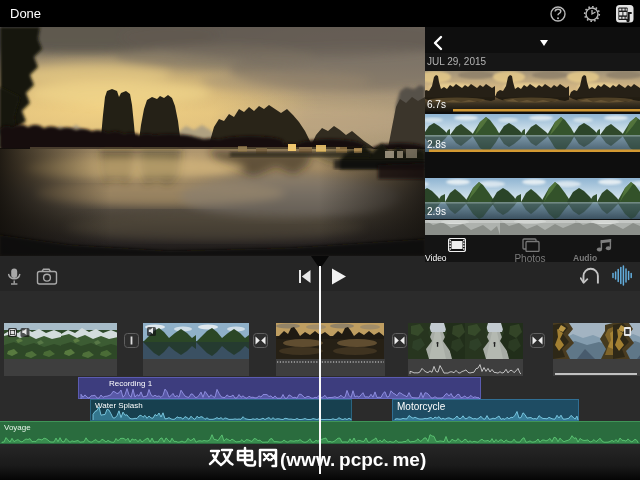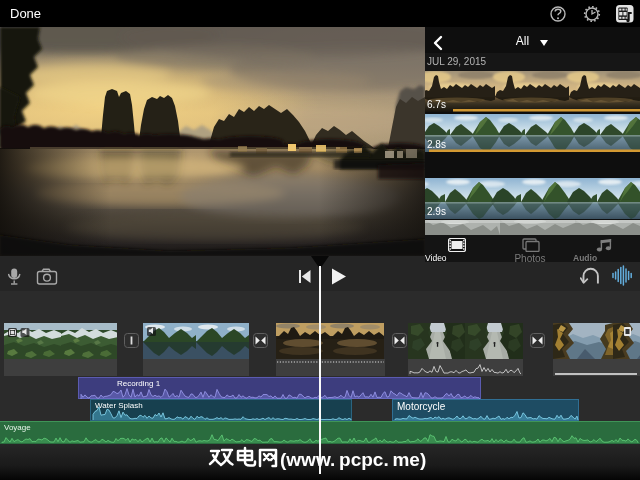--- a/index.html
+++ b/index.html
@@ -136,21 +136,20 @@
  <rect x="336" y="120" width="11" height="6" fill="#9a7a48" opacity="0.8"></rect>
  <rect x="354" y="121" width="8" height="5" fill="#c0995a" opacity="0.8"></rect>
  <path d="M230,130 L370,130 L370,125 L230,125 Z" fill="#191510" opacity="0.6" filter="url(#b2)"></path>
 </g>
 <line x1="30" y1="121" x2="340" y2="121" stroke="#e2c98e" stroke-width="1.2" opacity="0.5"></line>
 </svg>
 <div class="abs" style="left:425px;top:27px;width:215px;height:235px;background:#0e0e0e;z-index:5;">
  <svg class="abs" style="left:6px;top:8px;" width="14" height="16" viewBox="0 0 14 16">
   <path d="M10 2 L4 8 L10 14" fill="none" stroke="#fff" stroke-width="2.4" stroke-linecap="round" stroke-linejoin="round"></path>
  </svg>
- <div class="abs" style="left:-10px;top:7px;width:215px;text-align:center;color:#fff;font-size:12px;">All</div>
  <div class="abs" style="left:115px;top:12.5px;width:0;height:0;border-left:4.5px solid transparent;border-right:4.5px solid transparent;border-top:6px solid #fff;"></div>
  <div class="abs" style="left:0;top:26px;width:215px;height:18px;background:#161616;text-decoration:underline;">
   <div class="abs" style="left:2px;top:3px;color:#b4b4b4;font-size:10px;">JUL 29, 2015</div>
  </div>
 <svg class="abs" style="left:0;top:44px;" width="215" height="41" viewBox="0 0 215 41">
  <defs>
   <linearGradient id="s1sky" x1="0" y1="0" x2="0" y2="1">
    <stop offset="0" stop-color="#9f9178"></stop>
           <stop offset="0.55" stop-color="#cdb282"></stop>
           <stop offset="1" stop-color="#dfc084"></stop>
@@ -484,21 +483,21 @@
 <rect x="71" y="4" width="7" height="9" rx="1" fill="#e8e8e8"></rect>
 <rect x="72.5" y="6" width="4" height="5" fill="#333"></rect>
 </svg></div>
 <div class="abs" style="left:553px;top:359px;width:87px;height:17px;background:#3e3e3e;"></div>
 <div class="abs" style="left:555px;top:373px;width:82px;height:1.5px;background:#cfcfcf;opacity:0.9;"></div>
 <div class="abs" style="left:78px;top:377px;width:403px;height:22px;background:#3d3d7e;border:0.5px solid #5b5bb0;box-sizing:border-box;">
 <svg class="abs" style="left:0;top:0;" width="403" height="22" viewBox="0 0 403 22">
  <polygon points="2,21 2,21 2,16.3 4,19.3 6,16.9 8,19.1 10,20.1 12,17.8 14,17.7 16,17.3 18,20.0 20,20.1 22,17.0 24,19.3 26,18.4 28,18.2 30,17.5 32,16.7 34,13.4 36,14.0 38,15.6 40,14.8 42,12.0 44,19.3 46,16.7 48,10.6 50,16.8 52,19.3 54,11.3 56,19.1 58,16.6 60,18.1 62,13.9 64,19.0 66,18.5 68,18.0 70,11.5 72,16.8 74,18.5 76,17.2 78,18.5 80,17.9 82,19.3 84,17.3 86,11.1 88,13.7 90,19.2 92,17.7 94,15.4 96,18.9 98,17.5 100,19.2 102,12.2 104,15.2 106,18.1 108,19.0 110,19.3 112,15.9 114,16.4 116,19.3 118,19.3 120,17.4 122,14.1 124,19.3 126,13.4 128,16.0 130,19.3 132,16.7 134,18.7 136,19.3 138,11.4 140,15.3 142,18.7 144,19.4 146,19.5 148,16.9 150,18.5 152,18.5 154,17.0 156,20.1 158,19.8 160,16.5 162,19.3 164,17.8 166,19.6 168,20.2 170,18.2 172,19.4 174,19.2 176,19.9 178,19.7 180,17.9 182,19.1 184,16.6 186,16.5 188,16.6 190,18.5 192,17.9 194,20.1 196,17.9 198,20.2 200,20.2 202,20.2 204,16.5 206,20.2 208,20.2 210,16.9 212,17.9 214,19.7 216,19.2 218,20.2 220,16.3 222,16.3 224,18.1 226,20.0 228,18.5 230,18.5 232,19.9 234,20.2 236,19.3 238,19.6 240,17.5 242,19.5 244,19.1 246,17.3 248,20.1 250,19.5 252,19.5 254,19.3 256,18.7 258,19.6 260,18.9 262,17.2 264,19.4 266,19.2 268,12.4 270,17.5 272,19.5 274,12.7 276,19.0 278,17.9 280,19.2 282,16.9 284,14.7 286,19.0 288,18.8 290,19.2 292,16.3 294,19.2 296,13.9 298,19.5 300,19.2 302,19.5 304,15.4 306,13.7 308,19.1 310,18.5 312,12.8 314,15.1 316,16.1 318,17.8 320,14.7 322,15.2 324,16.7 326,17.6 328,18.8 330,14.6 332,18.9 334,19.7 336,19.8 338,19.9 340,19.8 342,14.5 344,19.7 346,14.7 348,15.2 350,16.9 352,19.8 354,20.0 356,18.7 358,20.0 360,20.0 362,20.0 364,19.6 366,16.8 368,15.4 370,18.0 372,15.5 374,19.1 376,19.4 378,16.7 380,16.3 382,19.8 384,19.1 386,17.9 388,19.9 390,19.2 392,17.4 394,19.6 396,18.8 398,19.6 400,19.7 401,21 401,21" fill="#7a7ad8" opacity="0.45"></polygon>
  <polyline points="2,21 2,16.3 4,19.3 6,16.9 8,19.1 10,20.1 12,17.8 14,17.7 16,17.3 18,20.0 20,20.1 22,17.0 24,19.3 26,18.4 28,18.2 30,17.5 32,16.7 34,13.4 36,14.0 38,15.6 40,14.8 42,12.0 44,19.3 46,16.7 48,10.6 50,16.8 52,19.3 54,11.3 56,19.1 58,16.6 60,18.1 62,13.9 64,19.0 66,18.5 68,18.0 70,11.5 72,16.8 74,18.5 76,17.2 78,18.5 80,17.9 82,19.3 84,17.3 86,11.1 88,13.7 90,19.2 92,17.7 94,15.4 96,18.9 98,17.5 100,19.2 102,12.2 104,15.2 106,18.1 108,19.0 110,19.3 112,15.9 114,16.4 116,19.3 118,19.3 120,17.4 122,14.1 124,19.3 126,13.4 128,16.0 130,19.3 132,16.7 134,18.7 136,19.3 138,11.4 140,15.3 142,18.7 144,19.4 146,19.5 148,16.9 150,18.5 152,18.5 154,17.0 156,20.1 158,19.8 160,16.5 162,19.3 164,17.8 166,19.6 168,20.2 170,18.2 172,19.4 174,19.2 176,19.9 178,19.7 180,17.9 182,19.1 184,16.6 186,16.5 188,16.6 190,18.5 192,17.9 194,20.1 196,17.9 198,20.2 200,20.2 202,20.2 204,16.5 206,20.2 208,20.2 210,16.9 212,17.9 214,19.7 216,19.2 218,20.2 220,16.3 222,16.3 224,18.1 226,20.0 228,18.5 230,18.5 232,19.9 234,20.2 236,19.3 238,19.6 240,17.5 242,19.5 244,19.1 246,17.3 248,20.1 250,19.5 252,19.5 254,19.3 256,18.7 258,19.6 260,18.9 262,17.2 264,19.4 266,19.2 268,12.4 270,17.5 272,19.5 274,12.7 276,19.0 278,17.9 280,19.2 282,16.9 284,14.7 286,19.0 288,18.8 290,19.2 292,16.3 294,19.2 296,13.9 298,19.5 300,19.2 302,19.5 304,15.4 306,13.7 308,19.1 310,18.5 312,12.8 314,15.1 316,16.1 318,17.8 320,14.7 322,15.2 324,16.7 326,17.6 328,18.8 330,14.6 332,18.9 334,19.7 336,19.8 338,19.9 340,19.8 342,14.5 344,19.7 346,14.7 348,15.2 350,16.9 352,19.8 354,20.0 356,18.7 358,20.0 360,20.0 362,20.0 364,19.6 366,16.8 368,15.4 370,18.0 372,15.5 374,19.1 376,19.4 378,16.7 380,16.3 382,19.8 384,19.1 386,17.9 388,19.9 390,19.2 392,17.4 394,19.6 396,18.8 398,19.6 400,19.7 401,21" fill="none" stroke="#9d9df0" stroke-width="0.8"></polyline>
 </svg>
-<div class="abs" style="left:14px;top:0.5px;color:#fff;font-size:8px;padding-left:24px;">Recording 1</div>
+<div class="abs" style="left:6px;top:0.5px;color:#fff;font-size:8px;padding-left:24px;">Recording 1</div>
 </div>
 <div class="abs" style="left:90px;top:399px;width:262px;height:22px;background:#17404f;border:0.5px solid #2a6480;box-sizing:border-box;">
 <svg class="abs" style="left:0;top:0;" width="262" height="22" viewBox="0 0 262 22">
  <polygon points="2,20 2,20 2,14.5 4,11.4 6,10.5 8,6.8 10,15.2 12,14.7 14,14.5 16,9.3 18,10.1 20,13.8 22,17.9 24,17.9 26,15.6 28,10.8 30,17.5 32,12.1 34,15.2 36,14.8 38,17.6 40,18.8 42,18.8 44,18.3 46,18.5 48,15.9 50,15.2 52,17.2 54,15.4 56,18.3 58,16.0 60,17.9 62,18.2 64,14.5 66,15.8 68,13.0 70,17.0 72,12.8 74,18.8 76,18.6 78,17.6 80,18.9 82,19.4 84,19.0 86,16.8 88,17.8 90,17.5 92,19.2 94,16.6 96,17.6 98,19.3 100,16.2 102,18.3 104,19.4 106,16.2 108,17.9 110,16.6 112,17.3 114,19.3 116,17.8 118,19.3 120,19.3 122,19.3 124,18.7 126,17.6 128,18.9 130,17.6 132,19.4 134,17.9 136,18.5 138,19.4 140,19.3 142,19.3 144,18.9 146,19.3 148,19.0 150,19.3 152,16.7 154,18.7 156,19.1 158,19.5 160,19.5 162,18.8 164,19.4 166,18.6 168,19.5 170,19.1 172,18.2 174,19.5 176,18.4 178,17.6 180,19.5 182,17.7 184,19.4 186,18.8 188,18.8 190,19.3 192,19.5 194,18.3 196,18.6 198,19.2 200,19.0 202,19.4 204,19.5 206,18.5 208,19.5 210,19.5 212,19.2 214,18.5 216,19.4 218,19.5 220,19.4 222,18.6 224,19.0 226,19.5 228,18.7 230,19.4 232,19.5 234,19.5 236,19.4 238,19.5 240,19.5 242,18.8 244,19.5 246,19.3 248,17.7 250,19.0 252,19.5 254,18.6 256,19.5 258,18.2 260,19.2 260,20 260,20" fill="#5fc8ea" opacity="0.4"></polygon>
  <polyline points="2,20 2,14.5 4,11.4 6,10.5 8,6.8 10,15.2 12,14.7 14,14.5 16,9.3 18,10.1 20,13.8 22,17.9 24,17.9 26,15.6 28,10.8 30,17.5 32,12.1 34,15.2 36,14.8 38,17.6 40,18.8 42,18.8 44,18.3 46,18.5 48,15.9 50,15.2 52,17.2 54,15.4 56,18.3 58,16.0 60,17.9 62,18.2 64,14.5 66,15.8 68,13.0 70,17.0 72,12.8 74,18.8 76,18.6 78,17.6 80,18.9 82,19.4 84,19.0 86,16.8 88,17.8 90,17.5 92,19.2 94,16.6 96,17.6 98,19.3 100,16.2 102,18.3 104,19.4 106,16.2 108,17.9 110,16.6 112,17.3 114,19.3 116,17.8 118,19.3 120,19.3 122,19.3 124,18.7 126,17.6 128,18.9 130,17.6 132,19.4 134,17.9 136,18.5 138,19.4 140,19.3 142,19.3 144,18.9 146,19.3 148,19.0 150,19.3 152,16.7 154,18.7 156,19.1 158,19.5 160,19.5 162,18.8 164,19.4 166,18.6 168,19.5 170,19.1 172,18.2 174,19.5 176,18.4 178,17.6 180,19.5 182,17.7 184,19.4 186,18.8 188,18.8 190,19.3 192,19.5 194,18.3 196,18.6 198,19.2 200,19.0 202,19.4 204,19.5 206,18.5 208,19.5 210,19.5 212,19.2 214,18.5 216,19.4 218,19.5 220,19.4 222,18.6 224,19.0 226,19.5 228,18.7 230,19.4 232,19.5 234,19.5 236,19.4 238,19.5 240,19.5 242,18.8 244,19.5 246,19.3 248,17.7 250,19.0 252,19.5 254,18.6 256,19.5 258,18.2 260,19.2 260,20" fill="none" stroke="#8adcf5" stroke-width="0.8"></polyline>
 </svg>
 <div class="abs" style="left:4px;top:1px;color:#fff;font-size:8px;">Water Splash</div>
 </div>
 <div class="abs" style="left:392px;top:399px;width:187px;height:22px;background:#1e4c63;border:0.5px solid #306f94;box-sizing:border-box;">
 <svg class="abs" style="left:0;top:0;" width="187" height="22" viewBox="0 0 187 22">

